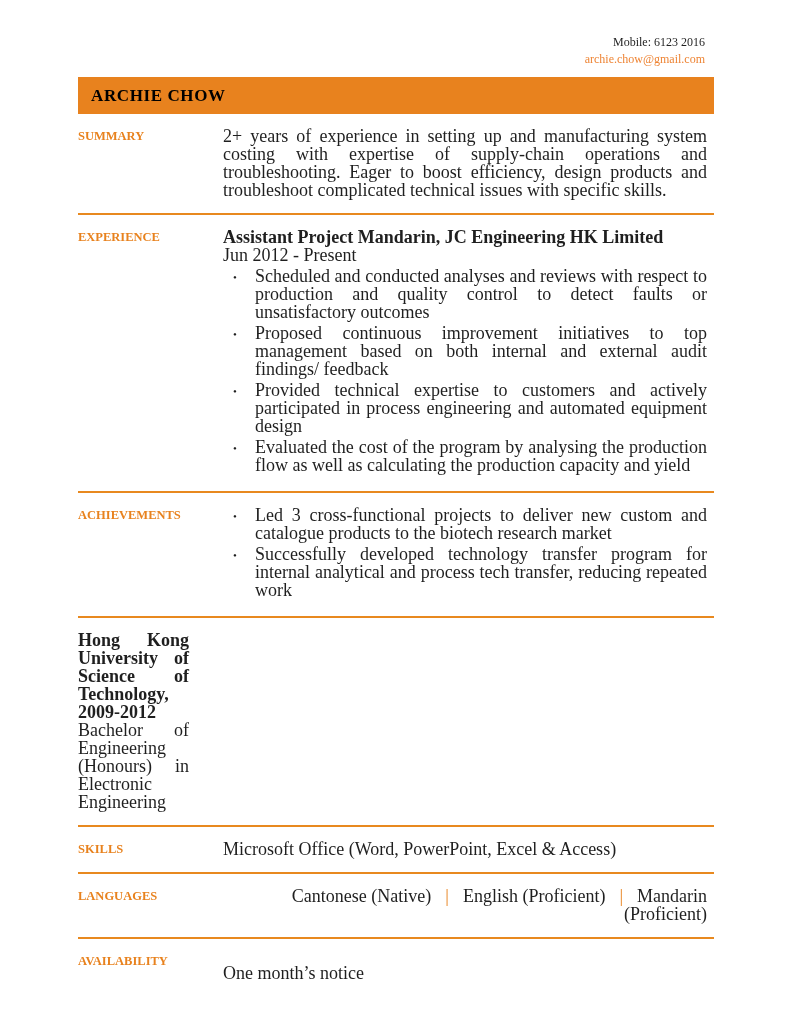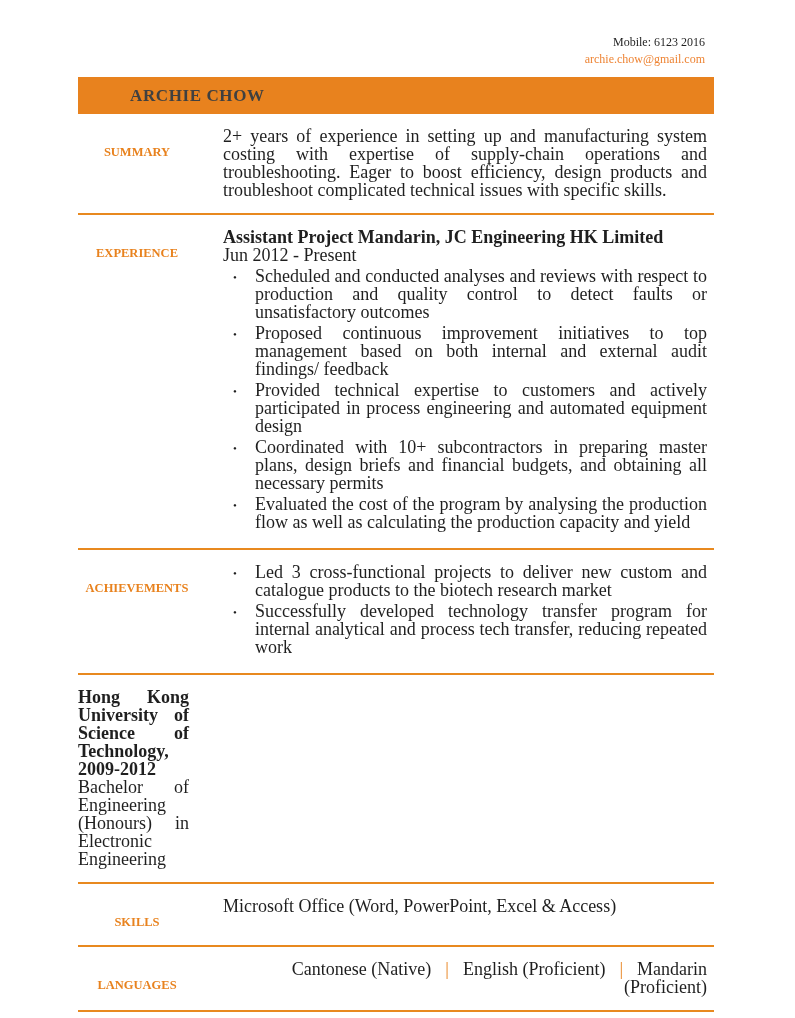--- a/index.html
+++ b/index.html
@@ -29,45 +29,43 @@
   }
   .header-bar {
     margin: 9px 0 0 78px;
     width: 636px;
     height: 37px;
     background: #E8821E;
     display: flex;
     align-items: center;
   }
   .header-bar h1 {
-    color: #404040;
+    color: #000000;
     font-size: 17px;
     font-weight: bold;
     letter-spacing: 0.6px;
     padding-left: 13px;
-    margin-left: 39px;
   }
   .sections {
     margin-left: 78px;
     width: 636px;
   }
   .section {
     display: grid;
     grid-template-columns: 118px 1fr;
     column-gap: 27px;
     padding: 13px 0 14px 0;
   }
   .section.ruled { border-top: 2px solid #E8891F; }
   .section-label {
     color: #E8821E;
     font-weight: bold;
     font-size: 12.5px;
     line-height: 18px;
-    text-align: center;
-    margin-top: 16px;
+    text-align: left;
   }
   .section-body {
     font-size: 18px;
     line-height: 18px;
     text-align: justify;
     padding-right: 7px;
   }
   .job-title { font-weight: bold; }
   .job-period { margin-bottom: 3px; }
   ul.bullets { list-style: none; }
@@ -116,21 +114,20 @@
 
     <div class="section ruled">
       <div class="section-label">EXPERIENCE</div>
       <div class="section-body">
         <div class="job-title">Assistant Project Mandarin, JC Engineering HK Limited</div>
         <div class="job-period">Jun 2012 - Present</div>
         <ul class="bullets">
           <li>Scheduled and conducted analyses and reviews with respect to production and quality control to detect faults or unsatisfactory outcomes</li>
           <li>Proposed continuous improvement initiatives to top management based on both internal and external audit findings/ feedback</li>
           <li>Provided technical expertise to customers and actively participated in process engineering and automated equipment design</li>
-          <li>Coordinated with 10+ subcontractors in preparing master plans, design briefs and financial budgets, and obtaining all necessary permits</li>
           <li>Evaluated the cost of the program by analysing the production flow as well as calculating the production capacity and yield</li>
         </ul>
       </div>
     </div>
 
     <div class="section ruled">
       <div class="section-label">ACHIEVEMENTS</div>
       <div class="section-body">
         <ul class="bullets">
           <li>Led 3 cross-functional projects to deliver new custom and catalogue products to the biotech research market</li>

